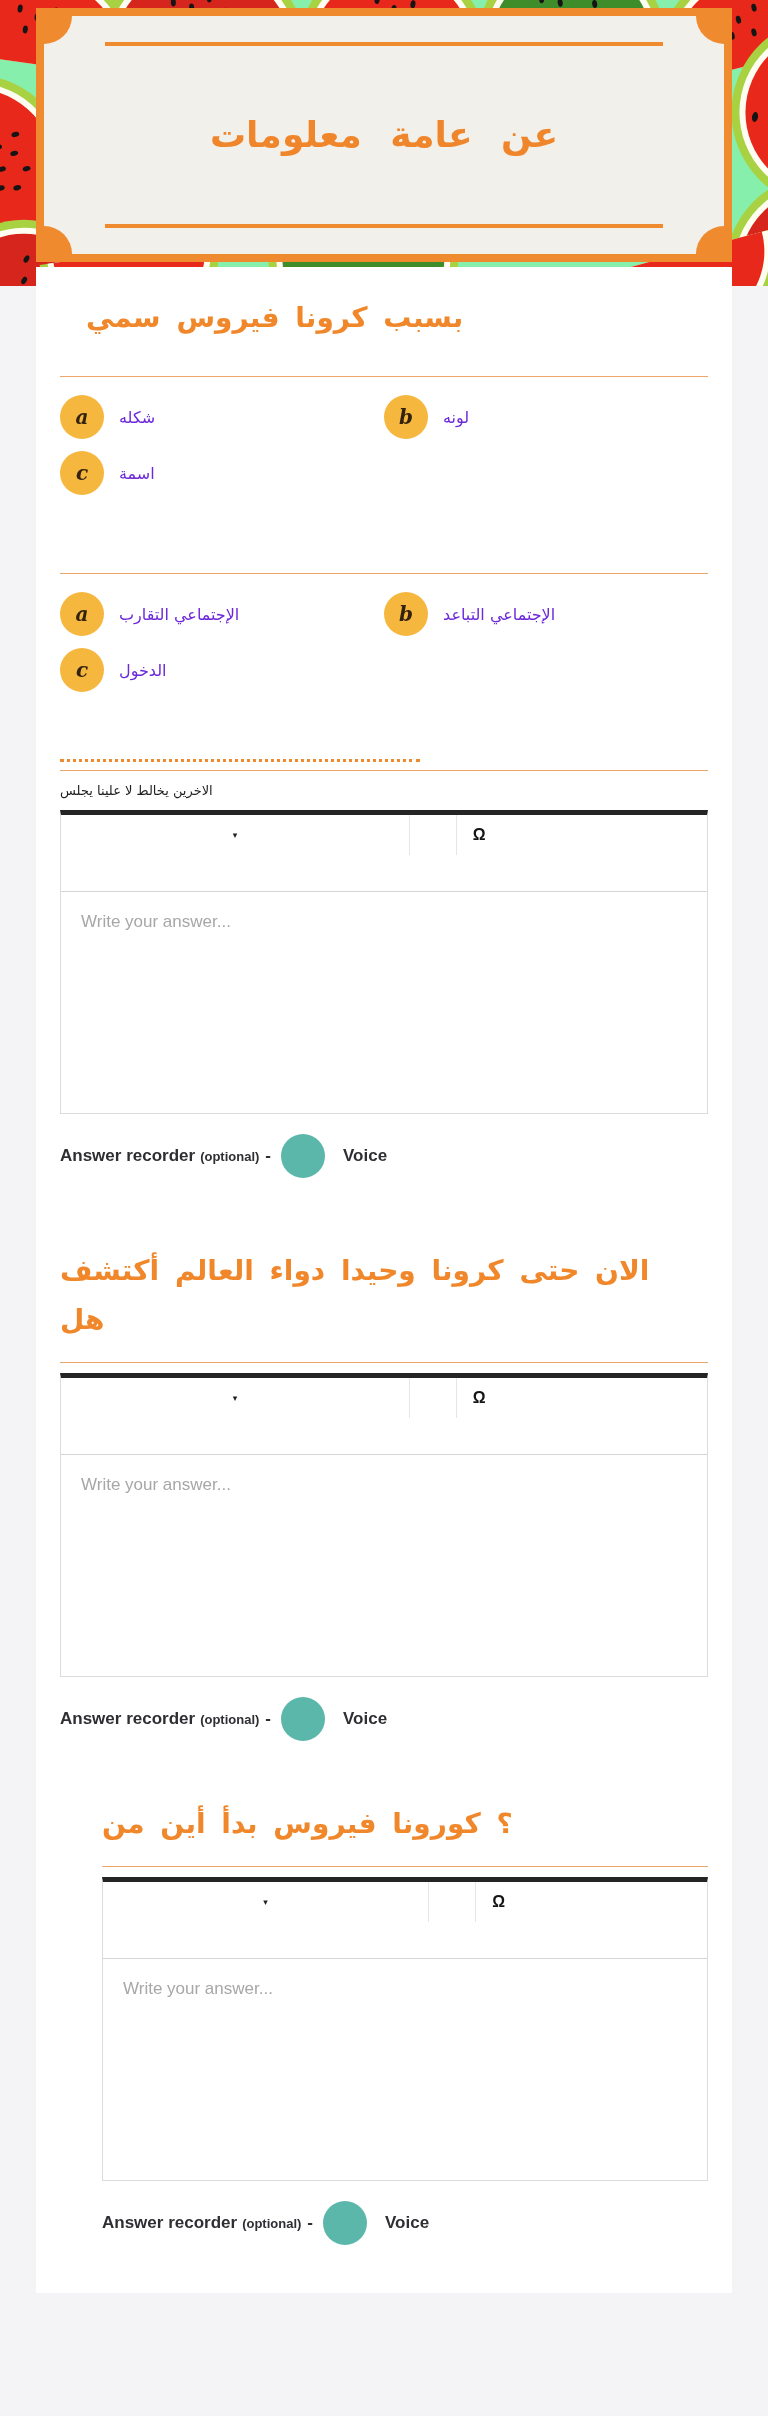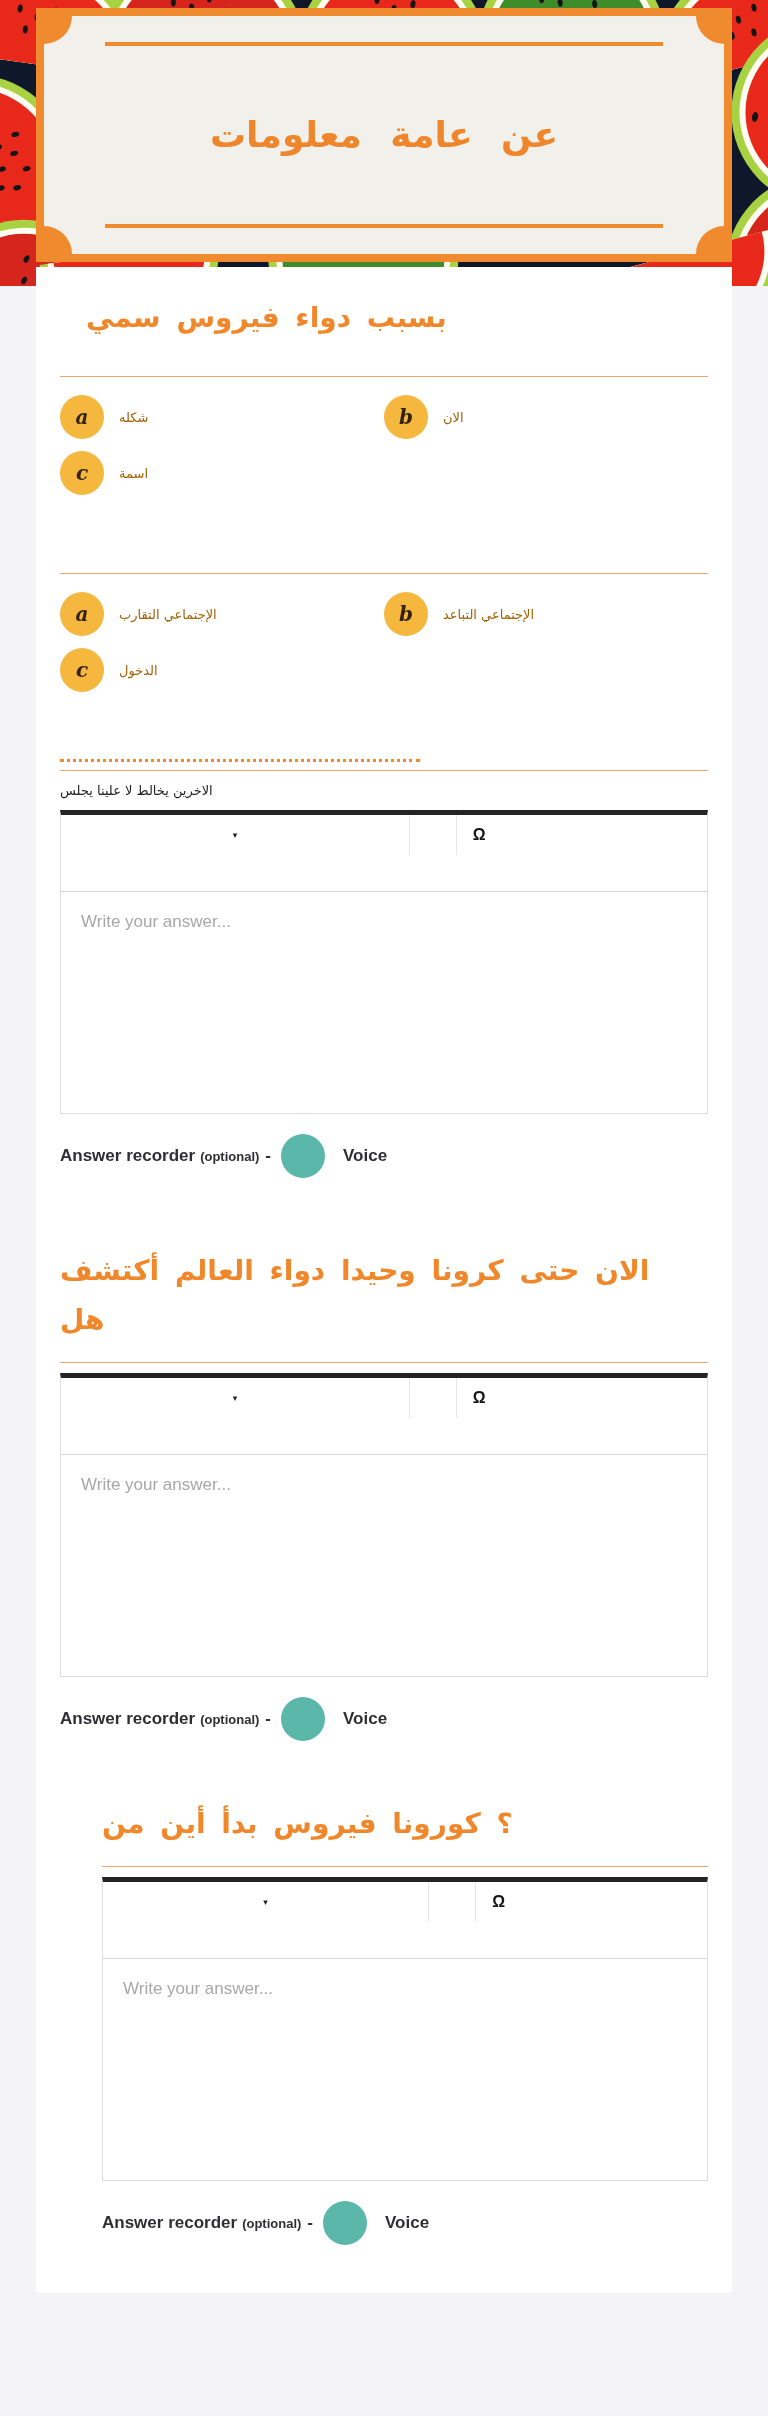--- a/index.html
+++ b/index.html
@@ -9,21 +9,21 @@
     background:#f4f4f6;
     font-family:"Liberation Sans", sans-serif;
     overflow:hidden;
     position:relative;
   }
 
   
   .band {
     position:relative;
     width:768px; height:286px;
-    background:#0f172a;
+    background:#86efac;
     overflow:hidden;
   }
   .slice { position:absolute; width:180px; height:90px; }
   .slice .rind {
     position:absolute; inset:0;
     background:#A9D243;
     border-radius:50% 50% 0 0 / 100% 100% 0 0;
   }
   .slice .gapw {
     position:absolute; left:8px; right:8px; top:8px; bottom:0;
@@ -110,21 +110,21 @@
   .bubble {
     width:44px; height:44px; border-radius:50%;
     background:#F6B73F; flex:0 0 44px;
     display:flex; align-items:center; justify-content:center;
     font-family:"DejaVu Serif", serif; font-style:italic; font-weight:700;
     font-size:20px; color:#33230E;
   }
   .opt-label {
     margin-left:15px;
     font-family:"DejaVu Serif","DejaVu Sans",serif;
-    font-size:13px; color:#a16207; text-align:left;
+    font-size:16px; color:#6d28d9; text-align:left;
   }
 
   
   .blank-line {
     width:360px; height:10px;
     border-bottom:3px dotted #EF8A2F;
     margin:0 0 8px 0;
   }
   .hint {
     margin-top:12px;
@@ -269,30 +269,30 @@
     <div class="rule bottom"></div>
     <div class="title-text">
       <div class="title-line" dir="rtl">عن عامة معلومات</div>
     </div>
   </div>
 </div>
 
 <div class="main-panel">
 
   <section class="mcq">
-    <h2 class="q-title indent" dir="rtl">بسبب دواء فيروس سمي</h2>
+    <h2 class="q-title indent" dir="rtl">بسبب كرونا فيروس سمي</h2>
     <div class="divider"></div>
     <div class="options after">
       <div class="option">
         <span class="bubble">a</span>
         <span class="opt-label" dir="rtl">شكله</span>
       </div>
       <div class="option">
         <span class="bubble">b</span>
-        <span class="opt-label" dir="rtl">الان</span>
+        <span class="opt-label" dir="rtl">لونه</span>
       </div>
       <div class="option">
         <span class="bubble">c</span>
         <span class="opt-label" dir="rtl">اسمة</span>
       </div>
     </div>
   </section>
 
   <section class="mcq">
     <div class="divider"></div>

